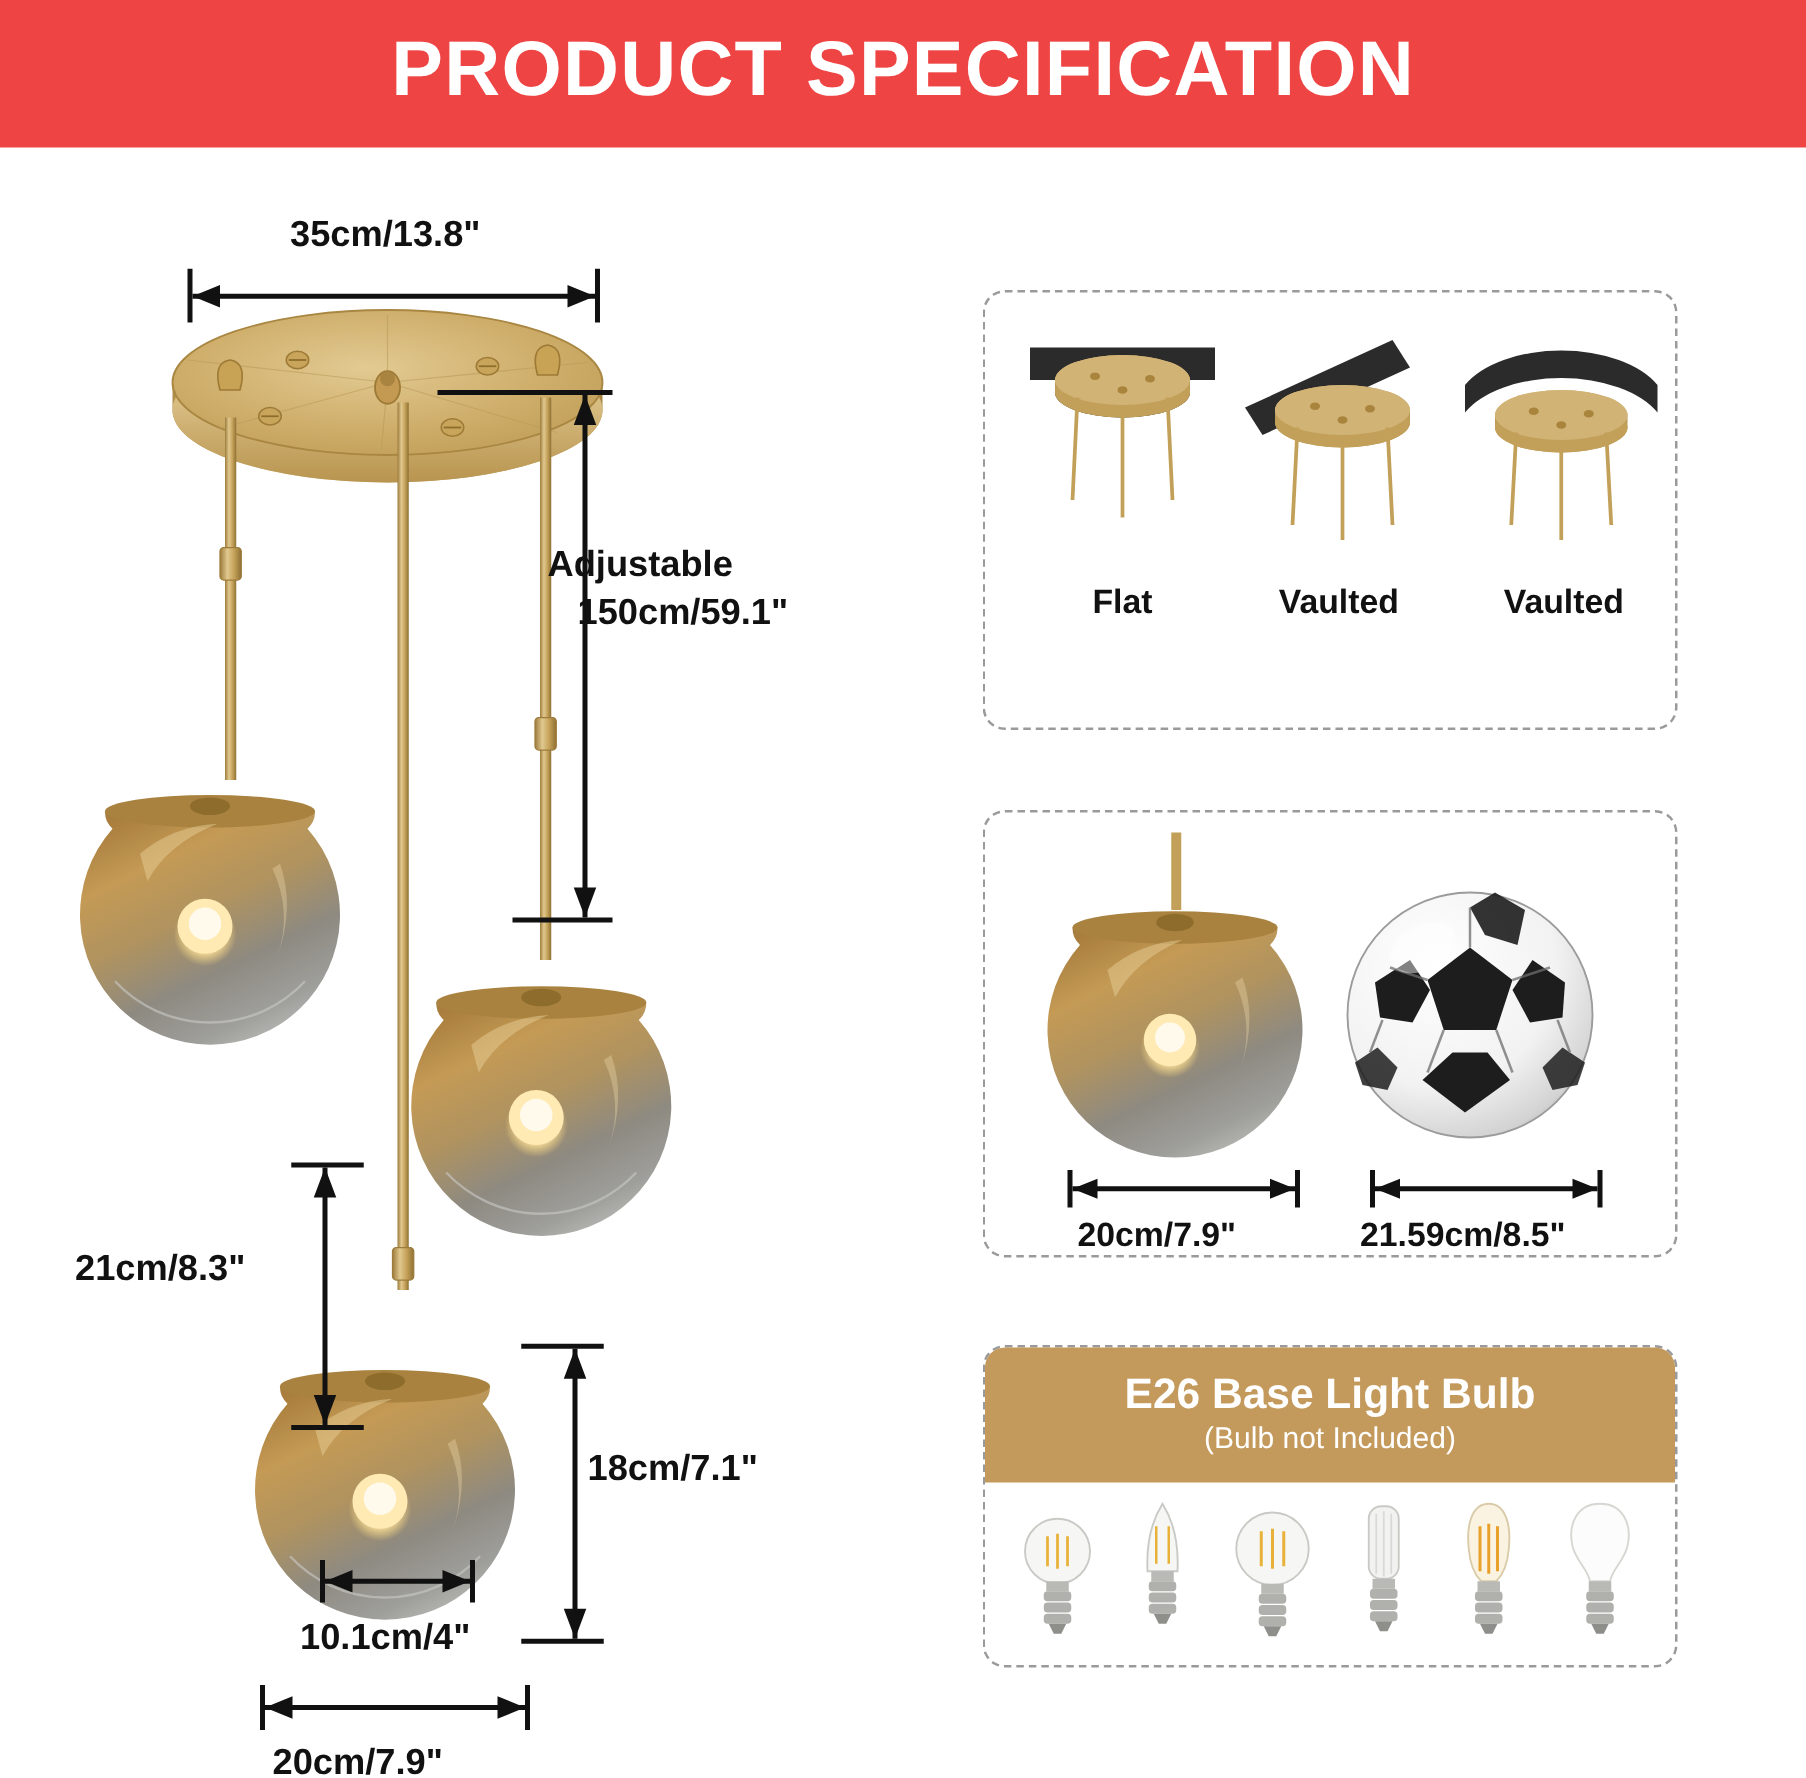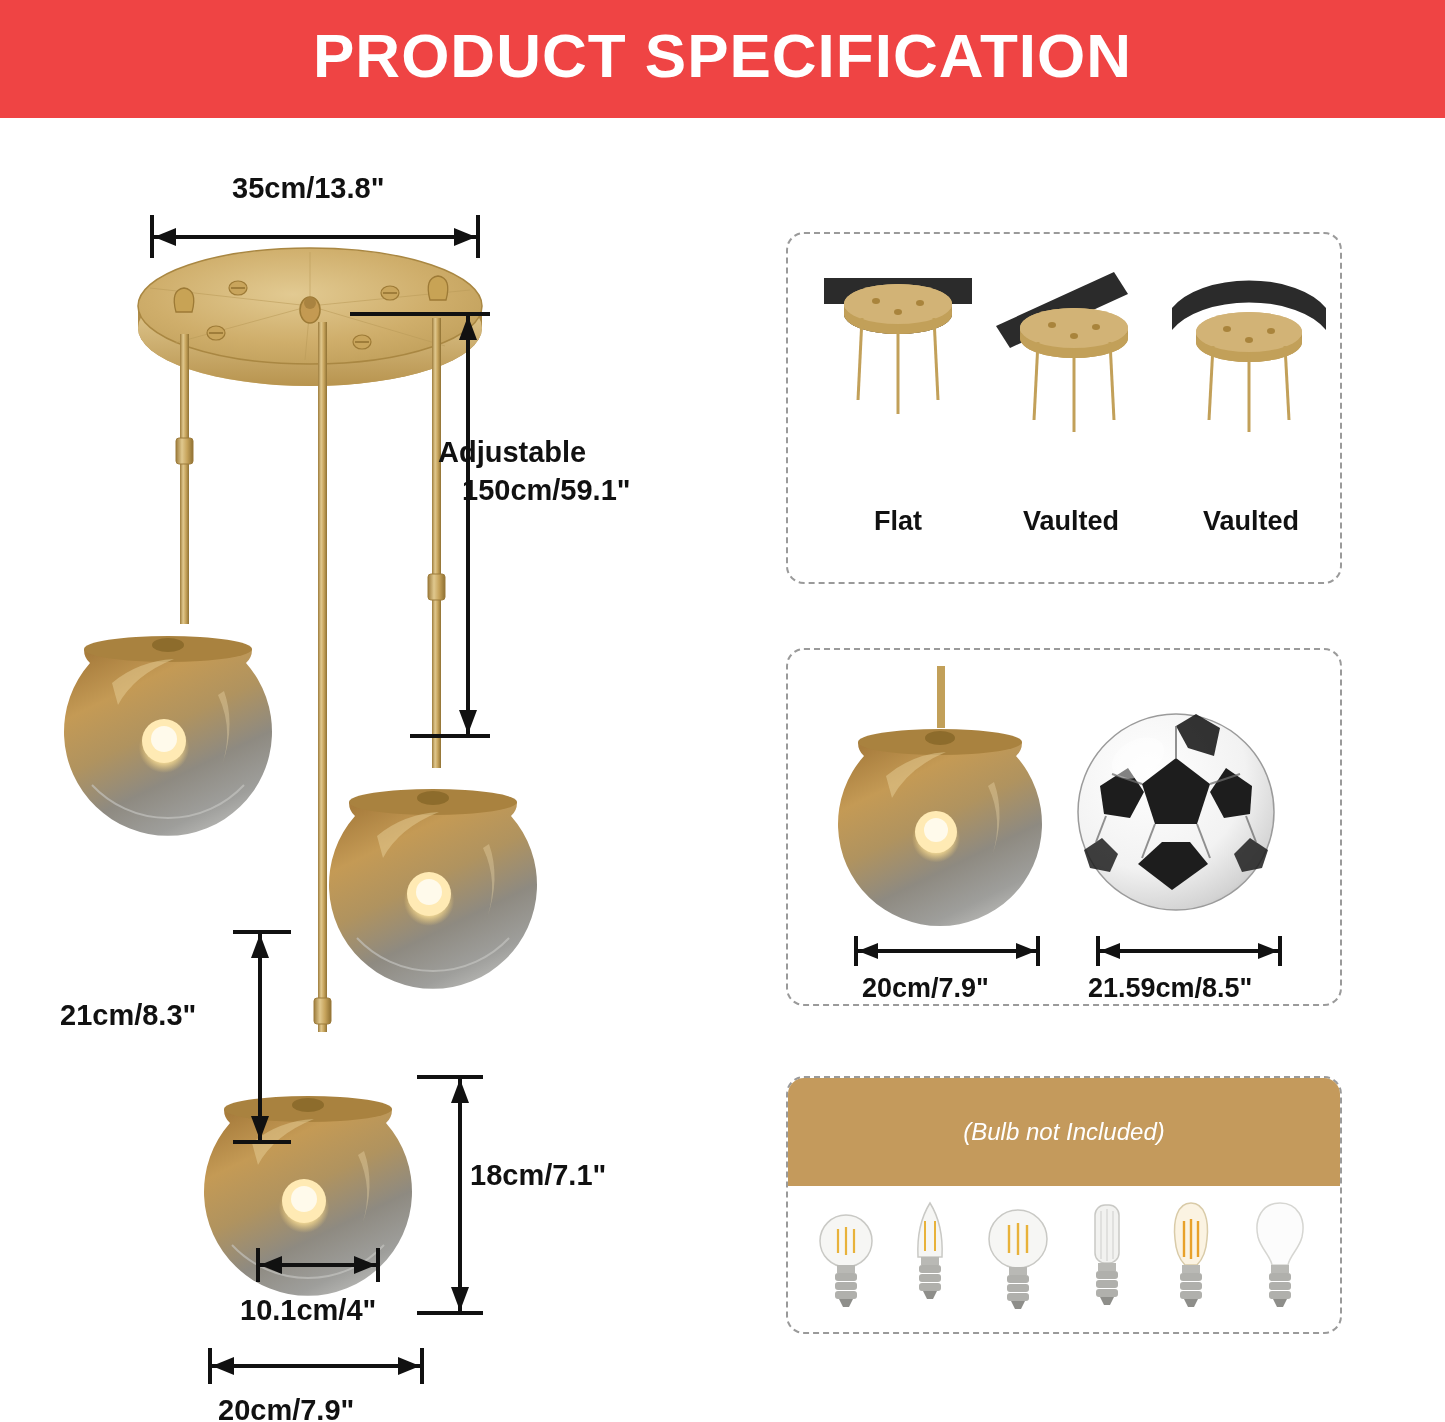--- a/index.html
+++ b/index.html
@@ -48,34 +48,34 @@
 
   
   #mount-box   { left: 786px; top: 232px;  width: 556px; height: 352px; }
   #size-box    { left: 786px; top: 648px;  width: 556px; height: 358px; }
   #bulb-box    { left: 786px; top: 1076px; width: 556px; height: 258px;
                  border: 2px dashed #9a9a9a; border-radius: 18px; }
 
   .mount-label {
     position: absolute;
     font-size: 27px; font-weight: bold; color: #111111;
-    text-align: center; white-space: nowrap; margin-top: 40px;
+    text-align: center; white-space: nowrap;
   }
 
   
   .bulb-head {
     position: absolute; left: 0; top: 0;
     width: 552px; height: 108px;
     background: #c49a5c;
     border-radius: 16px 16px 0 0;
     display: flex; flex-direction: column;
     align-items: center; justify-content: center;
   }
   .bulb-head-title { color: #ffffff; font-size: 34px; font-weight: bold; line-height: 1.1; }
-  .bulb-head-sub   { color: #ffffff; font-size: 24px; line-height: 1.4; font-style: italic; }
+  .bulb-head-sub   { color: #ffffff; font-size: 24px; line-height: 1.4; }
   .bulb-strip {
     position: absolute; left: 0; top: 108px;
     width: 552px; height: 146px;
     display: flex; align-items: center; justify-content: space-around;
     padding: 0 14px;
   }
   svg { display: block; overflow: visible; }
 </style>
 </head>
 <body>
@@ -441,20 +441,21 @@
     <line x1="188" y1="0" x2="188" y2="30" stroke="#111" stroke-width="4"></line>
     <line x1="8" y1="15" x2="186" y2="15" stroke="#111" stroke-width="4"></line>
     <polygon points="8,15 28,7 28,23" fill="#111"></polygon>
     <polygon points="186,15 166,7 166,23" fill="#111"></polygon>
   </svg>
   <div class="dim-label" style="left:300px; top:322px; font-size:27px;">21.59cm/8.5"</div>
 </div>
 
 <div id="bulb-box" class="dashed-box">
   <div class="bulb-head">
+    <div class="bulb-head-title">E26 Base Light Bulb</div>
     <div class="bulb-head-sub">(Bulb not Included)</div>
   </div>
 
   <div class="bulb-strip">
 
     <svg width="52" height="120">
       <circle cx="26" cy="42" r="26" fill="#f6f6f4" stroke="#c9c9c5" stroke-width="1.5"></circle>
       <g stroke="#e8b23a" stroke-width="2.2" fill="none">
         <line x1="18" y1="30" x2="18" y2="54"></line>
         <line x1="26" y1="28" x2="26" y2="56"></line>

